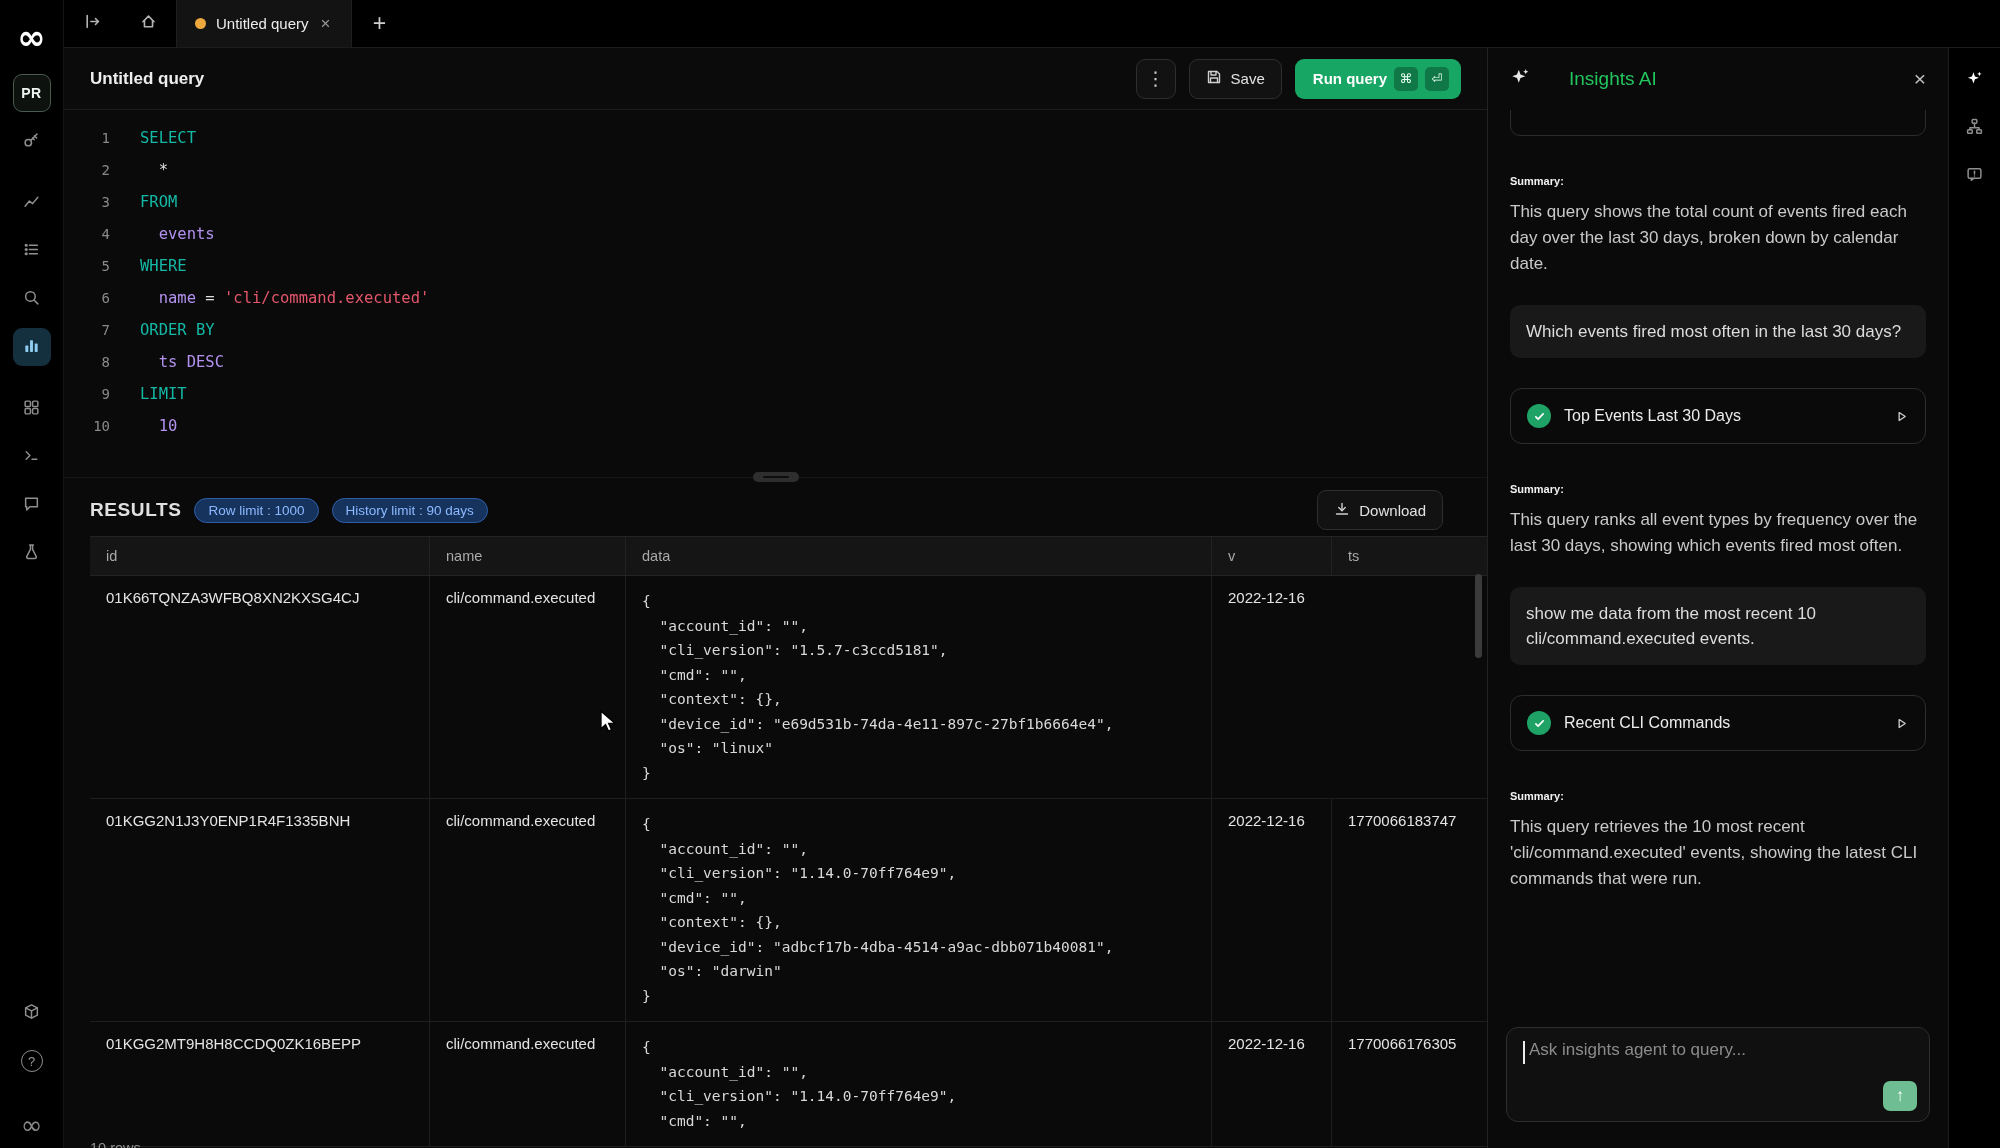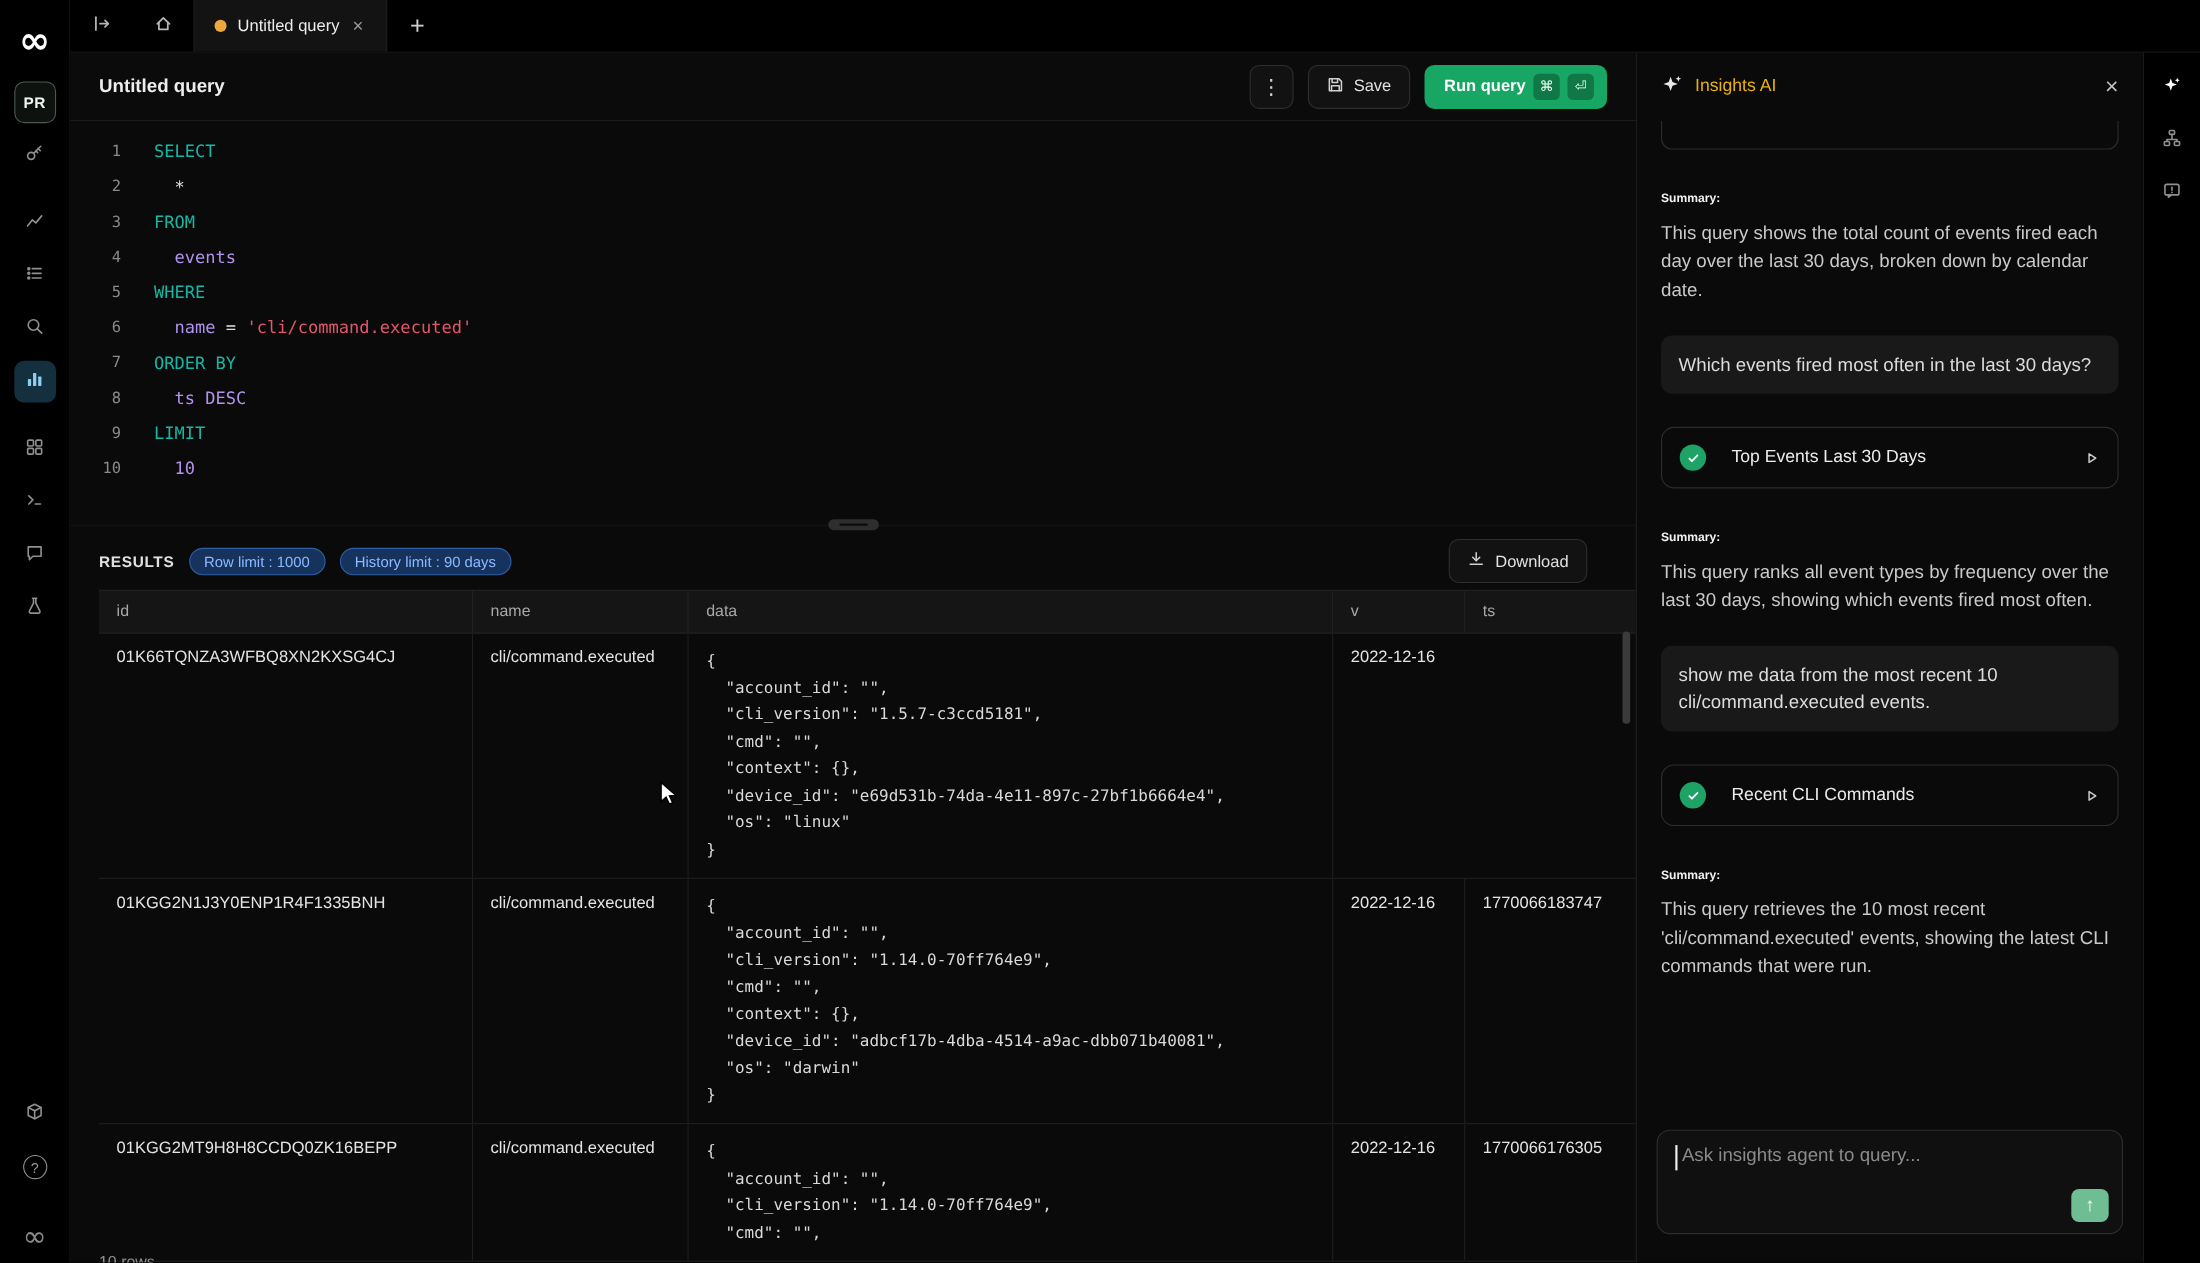--- a/index.html
+++ b/index.html
@@ -84,21 +84,21 @@
   .divider { height: 14px; flex: none; position: relative; }
   .divider .line { position: absolute; left: 0; right: 0; top: 50%; height: 1px; background: #161616; }
   .handle { position: absolute; left: 50%; top: 50%; transform: translate(-50%,-50%);
             width: 46px; height: 10px; border-radius: 5px; background: #2e2e2e; cursor: row-resize; }
   .handle::after { content: ""; position: absolute; left: 50%; top: 50%; transform: translate(-50%,-50%);
                    width: 26px; height: 2px; border-radius: 1px; background: #0c0c0c; }
 
   
   .results-head { height: 52px; flex: none; display: flex; align-items: center;
                   padding: 0 44px 0 26px; gap: 13px; }
-  .results-label { font-size: 14px; font-weight: bold; letter-spacing: .6px; color: #e0e0e0; }
+  .results-label { font-size: 19px; font-weight: bold; letter-spacing: .6px; color: #e0e0e0; }
   .pill { border: 1px solid #2e5ea8; background: #16335e; color: #8db9ff; font-size: 13.5px;
           border-radius: 999px; padding: 4px 13px; cursor: pointer; text-align: right; }
   .btn-download { margin-left: auto; }
 
   .tablewrap { flex: 1; min-height: 0; margin-left: 26px; overflow: hidden; }
   .tgrid { display: grid; grid-template-columns: 340px 196px 586px 120px 1fr; }
   .thead { background: #151515; border-top: 1px solid #242424; border-bottom: 1px solid #242424; }
   .th { height: 38px; display: flex; align-items: center; padding: 0 16px; font-size: 14.5px;
         color: #a8a8a8; border-right: 1px solid #222; cursor: pointer; }
   .th:last-child { border-right: none; }
@@ -108,31 +108,31 @@
   .td.json { font-family: "DejaVu Sans Mono", monospace; font-size: 14.5px; line-height: 24.5px;
              color: #d9d9d9; white-space: pre-wrap; }
   .rows-footer { position: absolute; left: 26px; bottom: -8px; font-size: 14.5px; color: #8f8f8f; }
   .vthumb { position: absolute; right: 5px; top: 526px; width: 7px; height: 84px;
             background: #3b3b3b; border-radius: 4px; cursor: pointer; }
 
   
   .insights { width: 460px; flex: none; background: #0a0a0a; display: flex; flex-direction: column; }
   .ins-header { height: 62px; flex: none; display: flex; align-items: center; gap: 11px; padding: 0 22px; }
   .ins-header svg { fill: #e8e8e8; }
-  .ins-title { font-size: 16px; color: #eab308; }
+  .ins-title { font-size: 19px; color: #22c55e; margin-left: 28px; }
   .ins-close { margin-left: auto; color: #c0c0c0; font-size: 21px; cursor: pointer; }
   .ins-scroll { flex: 1; min-height: 0; overflow: hidden; padding: 0 22px; display: flex; flex-direction: column; }
   .partial-card { flex: none; height: 40px; margin-top: -14px; border: 1px solid #2c2c2c;
                   border-radius: 10px; cursor: pointer; }
   .sum-h { margin-top: 39px; font-size: 11px; font-weight: bold; color: #f2f2f2; }
   .sum-p { margin-top: 12px; font-size: 17px; line-height: 26px; color: #c9c9c9; }
   .bubble { margin-top: 28px; background: #191919; border-radius: 10px; padding: 14px 16px;
             font-size: 17px; line-height: 25px; color: #dcdcdc; }
   .qcard { margin-top: 30px; flex: none; border: 1px solid #2d2d2d; border-radius: 12px; height: 56px;
-           display: flex; align-items: center; gap: 23px; padding: 0 16px; cursor: pointer; }
+           display: flex; align-items: center; gap: 13px; padding: 0 16px; cursor: pointer; }
   .check { width: 24px; height: 24px; border-radius: 50%; background: #1fa266; flex: none;
            display: flex; align-items: center; justify-content: center; }
   .check svg { stroke: #fff; fill: none; stroke-width: 2; stroke-linecap: round; stroke-linejoin: round; }
   .qcard-label { font-size: 16px; color: #ececec; }
   .qcard-play { margin-left: auto; cursor: pointer; display: flex; }
   .qcard-play svg { stroke: #cfcfcf; fill: none; stroke-width: 1.4; stroke-linejoin: round; }
   .ask { flex: none; margin: 14px 18px 26px; height: 95px; position: relative;
          border: 1px solid #2e2e2e; border-radius: 12px; background: #101010; }
   .ask input { position: absolute; top: 12px; left: 22px; right: 16px; background: transparent;
                border: none; outline: none; color: #e6e6e6; font-size: 17px;

